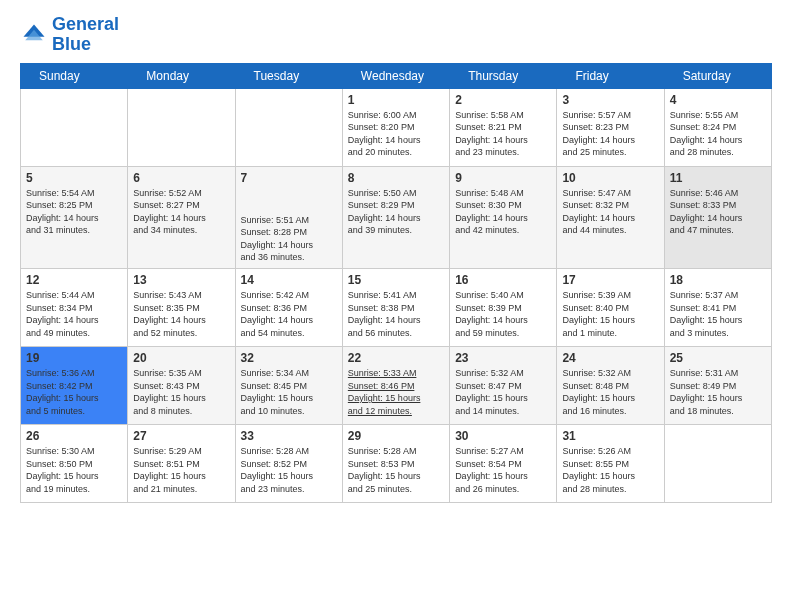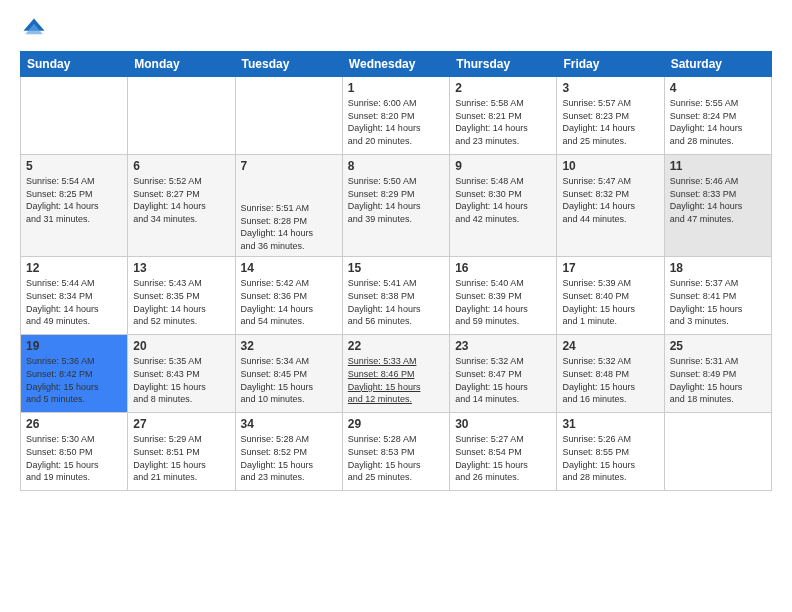--- a/index.html
+++ b/index.html
@@ -54,23 +54,23 @@
     }
     .calendar-table {
       width: 100%;
       border-collapse: collapse;
       table-layout: fixed;
     }
     .calendar-table th {
       background: #1a6abf;
       color: #fff;
       font-size: 12px;
-      font-weight: bold;
+      font-weight: normal;
       text-align: left;
-      padding: 5px 6px;
+      padding: 5px 18px;
       border: 1px solid #1a6abf;
     }
     .calendar-table td {
       border: 1px solid #ccc;
       vertical-align: top;
       padding: 4px 5px;
       font-size: 9.5px;
       color: #333;
       height: 78px;
       background: #fff;
@@ -96,20 +96,24 @@
 </head>
 <body>
 
 <div class="page">
   <div class="header">
     <div class="logo">
       <svg class="logo-icon" viewBox="0 0 32 32">
         <polygon points="16,4 28,18 4,18" fill="#1a6abf"></polygon>
         <polygon points="16,10 26,22 6,22" fill="#5ba3e0" opacity="0.7"></polygon>
       </svg>
+      <div class="logo-text">
+        <div><span>General</span></div>
+        <div style="color:#1a6abf;">Blue</div>
+      </div>
     </div>
     <div class="title-block">
       <div class="month-title"></div>
       <div class="location"></div>
     </div>
   </div>
 
   <table class="calendar-table">
     <thead>
       <tr id="weekday-header">
@@ -318,21 +322,21 @@
 and 19 minutes.</div>
           </td>
           <td>
             <span class="day-number">27</span>
             <div class="day-info" style="white-space: pre-line;">Sunrise: 5:29 AM
 Sunset: 8:51 PM
 Daylight: 15 hours
 and 21 minutes.</div>
           </td>
           <td>
-            <span class="day-number">34</span>
+            <span class="day-number">33</span>
             <div class="day-info" style="white-space: pre-line;">Sunrise: 5:28 AM
 Sunset: 8:52 PM
 Daylight: 15 hours
 and 23 minutes.</div>
           </td>
           <td>
             <span class="day-number">29</span>
             <div class="day-info" style="white-space: pre-line;">Sunrise: 5:28 AM
 Sunset: 8:53 PM
 Daylight: 15 hours

